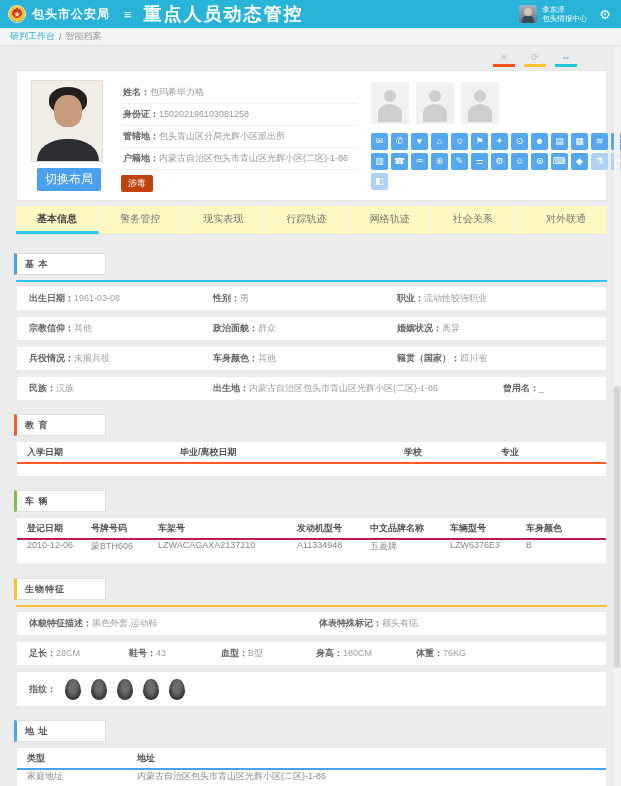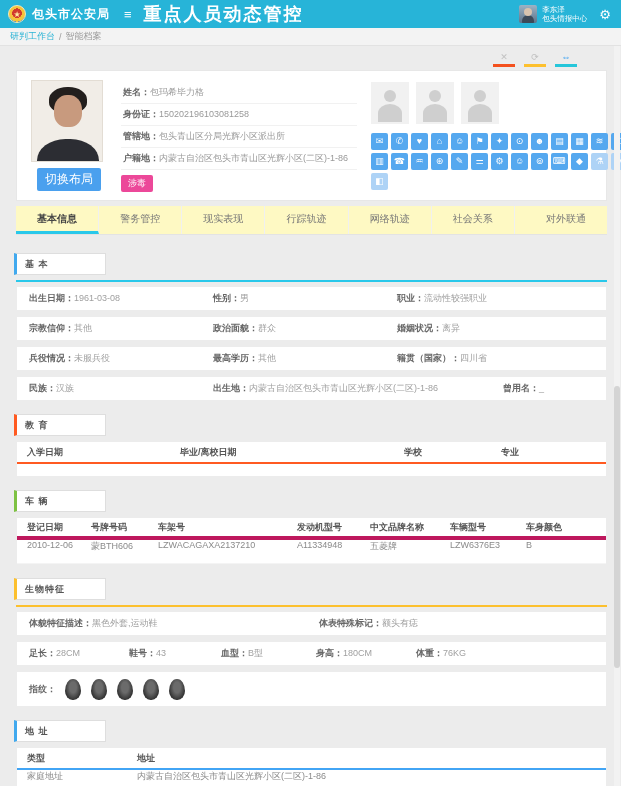--- a/index.html
+++ b/index.html
@@ -36,21 +36,21 @@
   .photo-col { width:76px; flex:0 0 auto; text-align:center; }
   .photo { width:72px; height:82px; background:#f1ede7; border:1px solid #e3ddd4; position:relative; overflow:hidden; }
   .photo .hair { position:absolute; top:6px; left:17px; width:38px; height:26px; background:#231f1d; border-radius:48% 48% 40% 40%; }
   .photo .face { position:absolute; top:14px; left:22px; width:28px; height:32px; background:#c89a7e; border-radius:46% 46% 42% 42%; }
   .photo .torso { position:absolute; bottom:-2px; left:5px; width:62px; height:24px; background:#2c2d33; border-radius:46% 46% 0 0/90% 90% 0 0; }
   .switch-btn { display:inline-block; margin-top:6px; background:#4aa0ee; color:#fff; font-size:12px; padding:3px 8px; border-radius:2px; cursor:pointer; }
   .fields-col { width:236px; flex:0 0 auto; padding-top:2px; }
   .pfield { font-size:9px; padding:4px 0 4px 2px; border-bottom:1px solid #f1f1f1; white-space:nowrap; overflow:hidden; }
   .pfield b { color:#666; font-weight:bold; }
   .pfield i { font-style:normal; color:#999; }
-  .ptag { display:inline-block; margin-top:5px; background:#ec4899; color:#fff; font-size:9px; padding:2px 7px; border-radius:2px; }
+  .ptag { display:inline-block; margin-top:5px; background:#c2410c; color:#fff; font-size:9px; padding:2px 7px; border-radius:2px; }
   .icons-col { flex:1; padding-top:2px; }
   .avatar-slots { display:flex; gap:7px; margin-bottom:9px; }
   .slot { width:38px; height:42px; background:#f1f1f1; position:relative; overflow:hidden; }
   .slot::before { content:""; position:absolute; top:8px; left:13px; width:12px; height:12px; border-radius:50%; background:#cfcfcf; }
   .slot::after { content:""; position:absolute; top:22px; left:7px; width:24px; height:18px; border-radius:50% 50% 0 0; background:#cfcfcf; }
   .icon-row { display:flex; gap:3px; margin-bottom:3px; }
   .act-icon { width:17px; height:17px; border-radius:2px; background:#55a8ef; color:#fff; font-size:9px; line-height:17px; text-align:center; cursor:pointer; overflow:hidden; }
   .act-icon.disabled { background:#aed3f6; }
 
   
@@ -70,21 +70,21 @@
   .data-row { background:#fff; border:1px solid #ececec; margin:0 14px 5px 16px; height:25px; display:flex; align-items:center; padding-left:12px; font-size:9px; white-space:nowrap; }
   .fcell b { color:#666; font-weight:bold; }
   .fcell i { font-style:normal; color:#a0a0a0; }
   .fcell.w1 { width:184px; } .fcell.w2 { width:184px; }
   .bw1 { width:290px; }
   .m1 { width:100px; } .m2 { width:92px; } .m3 { width:95px; } .m4 { width:100px; }
 
   .tbl { background:#fff; border:1px solid #ececec; margin:0 14px 0 16px; font-size:9px; }
   .tbl-head { display:flex; height:22px; align-items:center; font-weight:bold; color:#555; padding-left:10px; }
   .tbl-head.edu { border-bottom:2px solid #ff5a21; }
-  .tbl-head.veh { border-bottom:4px solid #be185d;font-family:Liberation Mono, monospace; }
+  .tbl-head.veh { border-bottom:2px solid #be185d;font-family:Liberation Mono, monospace; }
   .tbl-head.addr { border-bottom:2px solid #42a5f5; }
   .tbl-row { display:flex; height:24px; color:#8a8a8a; padding-left:10px; border-bottom:1px solid #f4f4f4; }
   .tbl-empty { height:12px; }
   .ec1{width:153px;} .ec2{width:224px;} .ec3{width:97px;}
   .vc1{width:64px;} .vc2{width:67px;} .vc3{width:139px;} .vc4{width:73px;} .vc5{width:80px;} .vc6{width:76px;}
   .ac1{width:110px;}
 
   
   .fp-row { background:#fff; border:1px solid #ececec; margin:0 14px 5px 16px; height:36px; display:flex; align-items:center; padding-left:12px; font-size:9px; gap:9px; }
   .fp { width:16px; height:21px; border-radius:50% 50% 48% 48%/58% 58% 44% 44%; background:radial-gradient(ellipse at 50% 40%, #6b6b6b 0 30%, #2e2e2e 75%); }
@@ -210,21 +210,21 @@
     <span class="fcell w2"><b>性别：</b><i>男</i></span>
     <span class="fcell"><b>职业：</b><i>流动性较强职业</i></span>
   </div>
   <div class="data-row">
     <span class="fcell w1"><b>宗教信仰：</b><i>其他</i></span>
     <span class="fcell w2"><b>政治面貌：</b><i>群众</i></span>
     <span class="fcell"><b>婚姻状况：</b><i>离异</i></span>
   </div>
   <div class="data-row">
     <span class="fcell w1"><b>兵役情况：</b><i>未服兵役</i></span>
-    <span class="fcell w2"><b>最高学历：</b><i>其他</i></span>
+    <span class="fcell w2"><b>车身颜色：</b><i>其他</i></span>
     <span class="fcell"><b>籍贯（国家）：</b><i>四川省</i></span>
   </div>
   <div class="data-row">
     <span class="fcell w1"><b>民族：</b><i>汉族</i></span>
     <span class="fcell w2" style="width:290px"><b>出生地：</b><i>内蒙古自治区包头市青山区光辉小区(二区)-1-86</i></span>
     <span class="fcell"><b>曾用名：</b><i>_</i></span>
   </div>
 
   <div class="sec-label edu"><span>教 育</span></div>
   <div class="tbl">

